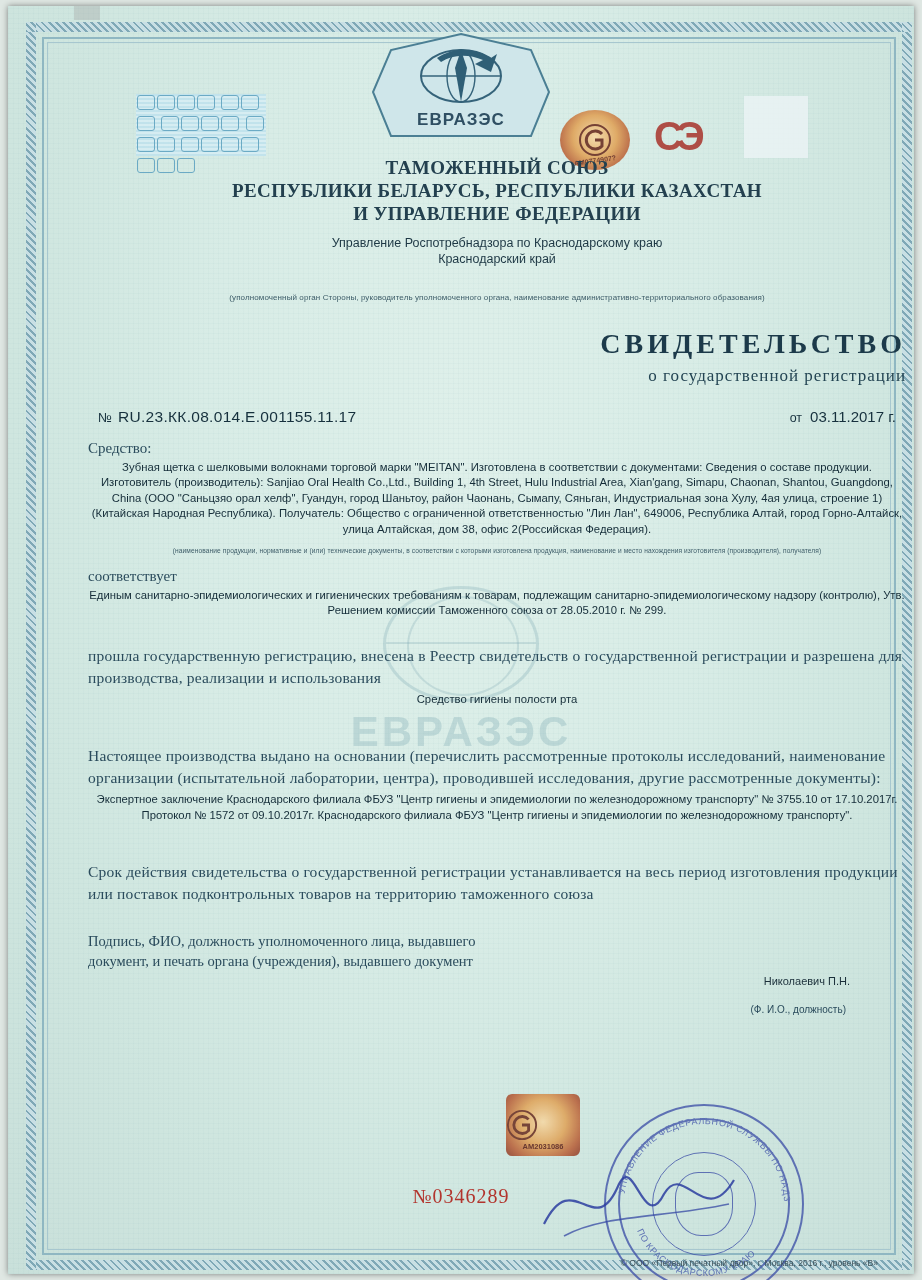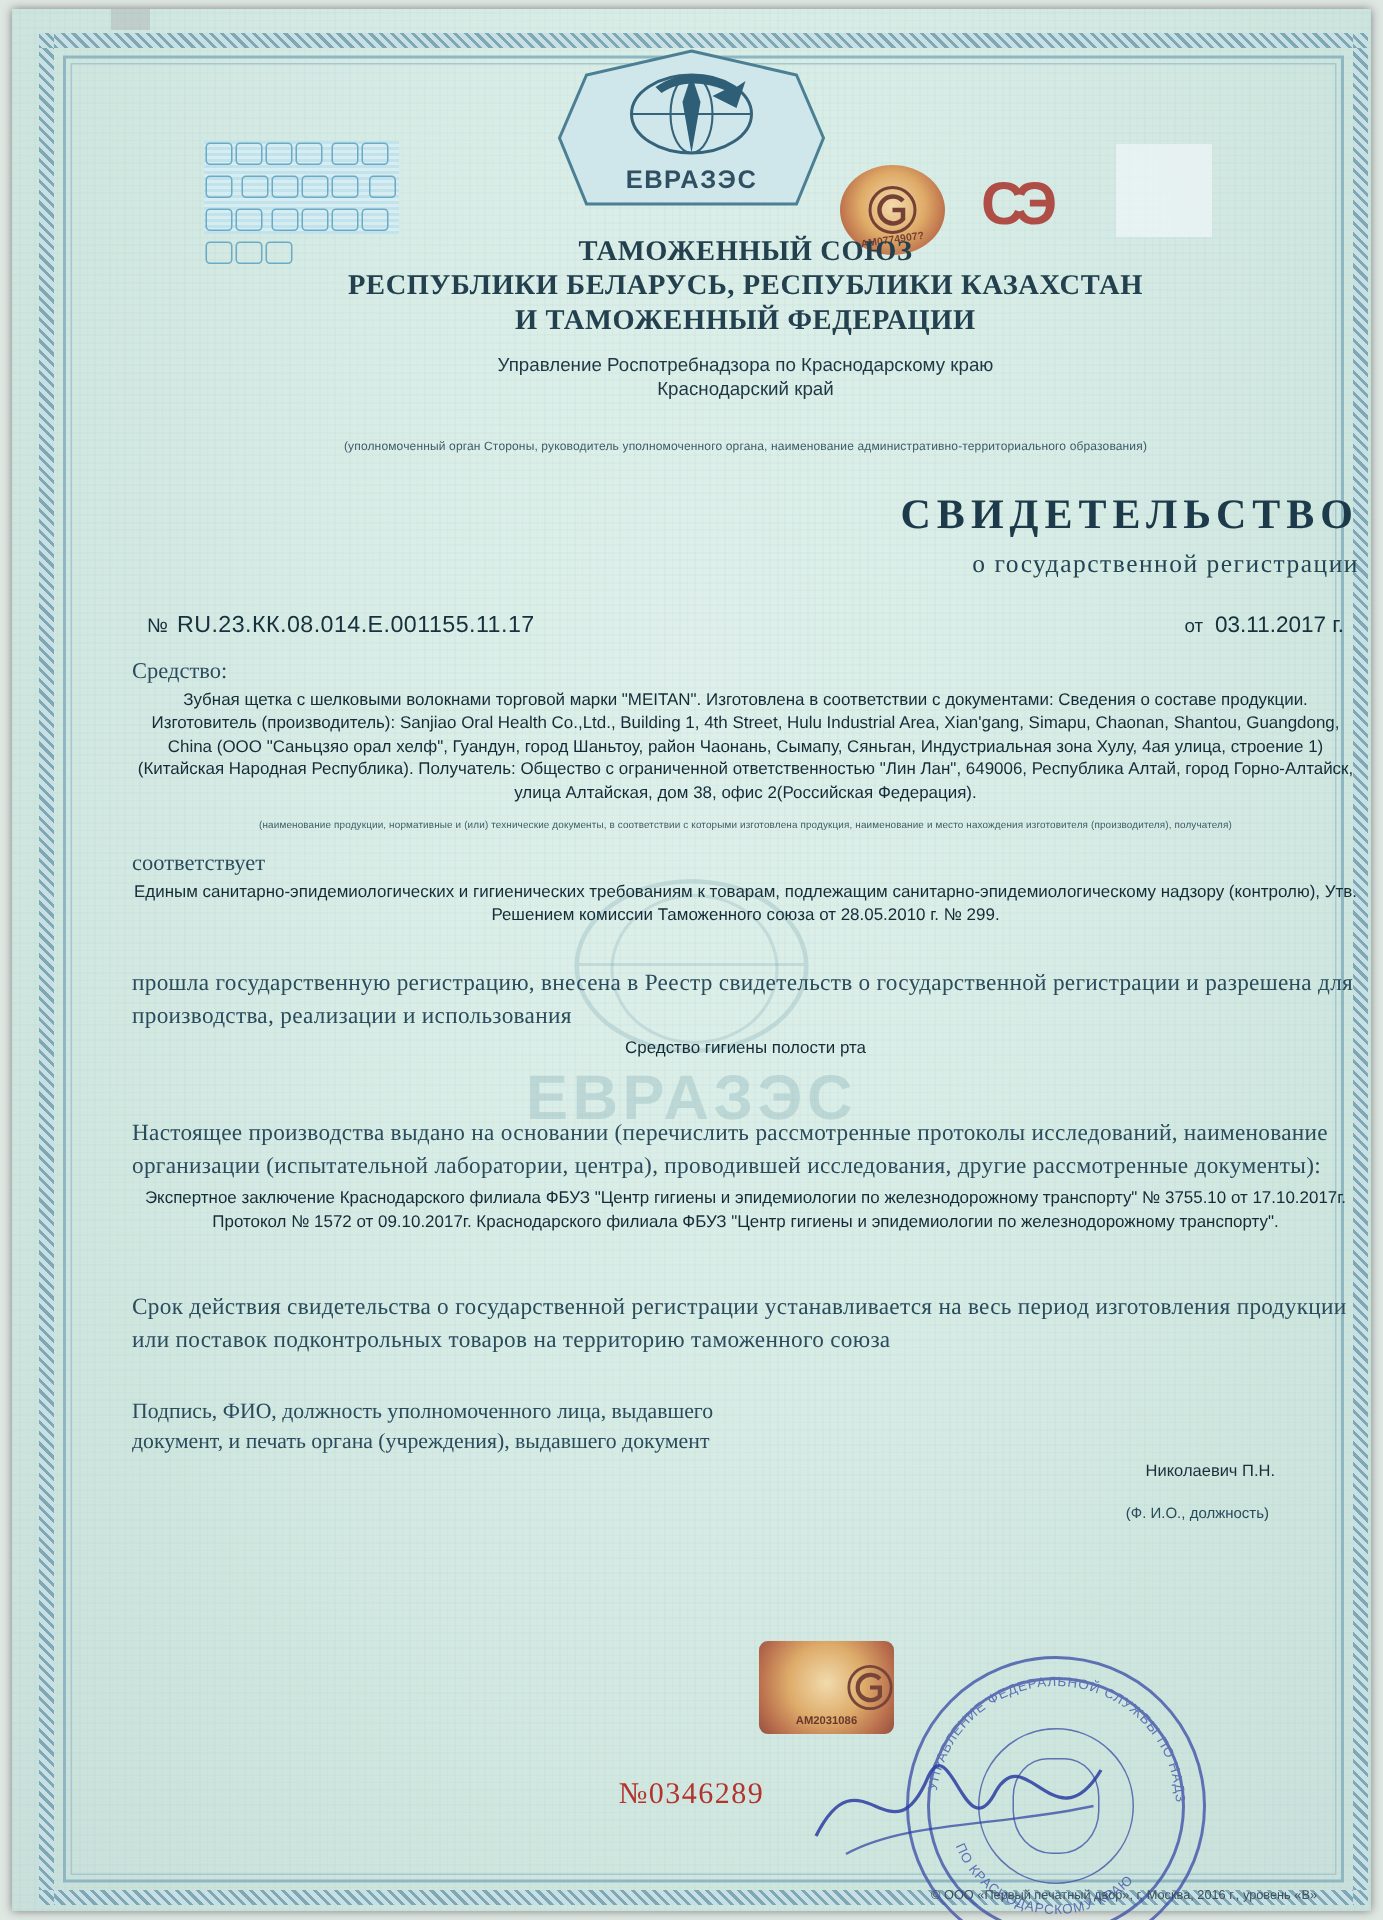--- a/index.html
+++ b/index.html
@@ -378,22 +378,22 @@
   }
   .holo-bottom {
     position: absolute;
     left: 498px;
     bottom: 118px;
     width: 74px;
     height: 62px;
     border-radius: 6px;
     background: radial-gradient(circle at 50% 45%, #f6d9a6 0%, #e0a45a 45%, #b8603a 78%, #8d3c2a 100%);
     opacity: .88;
-    display:flex; align-items:center; justify-content:flex-end;
-    color:#5a2018; font-weight:bold; font-size:21px;padding-left:16px;
+    display:flex; align-items:center; justify-content:flex-start;
+    color:#5a2018; font-weight:bold; font-size:21px;
   }
   .holo-bottom .code {
     position:absolute; bottom:5px; left:0; right:0;
     text-align:center; font-size:7.5px; color:#5a2018;
   }
   .blank-number {
     position: absolute;
     left: 50%;
     transform: translateX(-50%);
     bottom: 66px;
@@ -462,21 +462,21 @@
       </svg>
       <div class="code">АМ0774907?</div>
     </div>
     <div class="se-mark">СЭ</div>
 
     <div class="content">
 
       <div class="title-block">
         <div class="t1">ТАМОЖЕННЫЙ СОЮЗ</div>
         <div class="t1">РЕСПУБЛИКИ БЕЛАРУСЬ, РЕСПУБЛИКИ КАЗАХСТАН</div>
-        <div class="t1">И ТАМОЖЕННЫЙ ФЕДЕРАЦИИ</div>
+        <div class="t1">И УПРАВЛЕНИЕ ФЕДЕРАЦИИ</div>
       </div>
 
       <div class="org-block">
         <div>Управление Роспотребнадзора по Краснодарскому краю</div>
         <div>Краснодарский край</div>
       </div>
 
       <div class="caption-small">(уполномоченный орган Стороны, руководитель уполномоченного органа, наименование административно-территориального образования)</div>
 
       <div class="doc-title">

